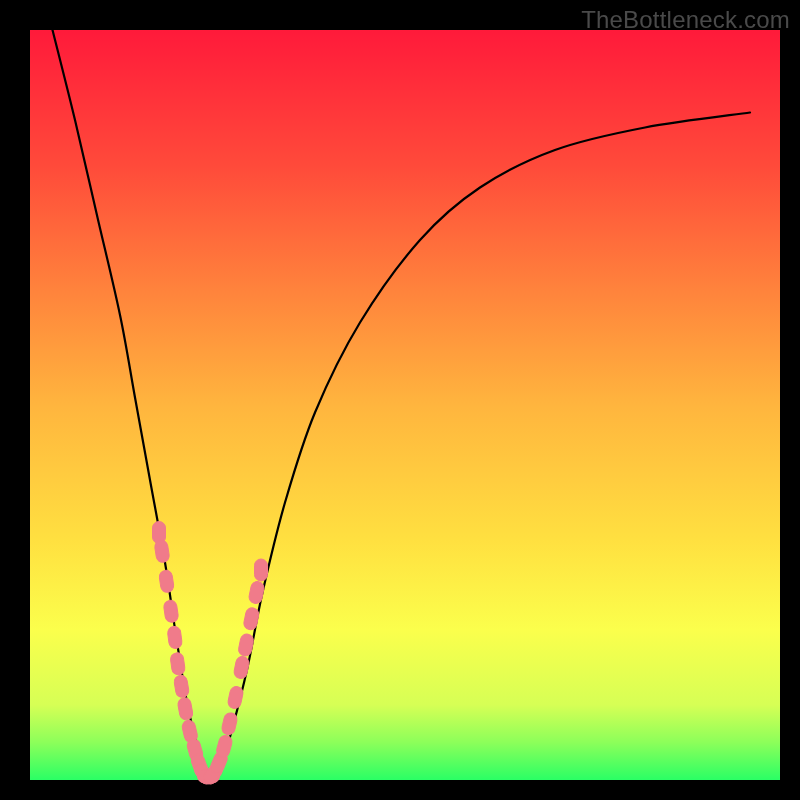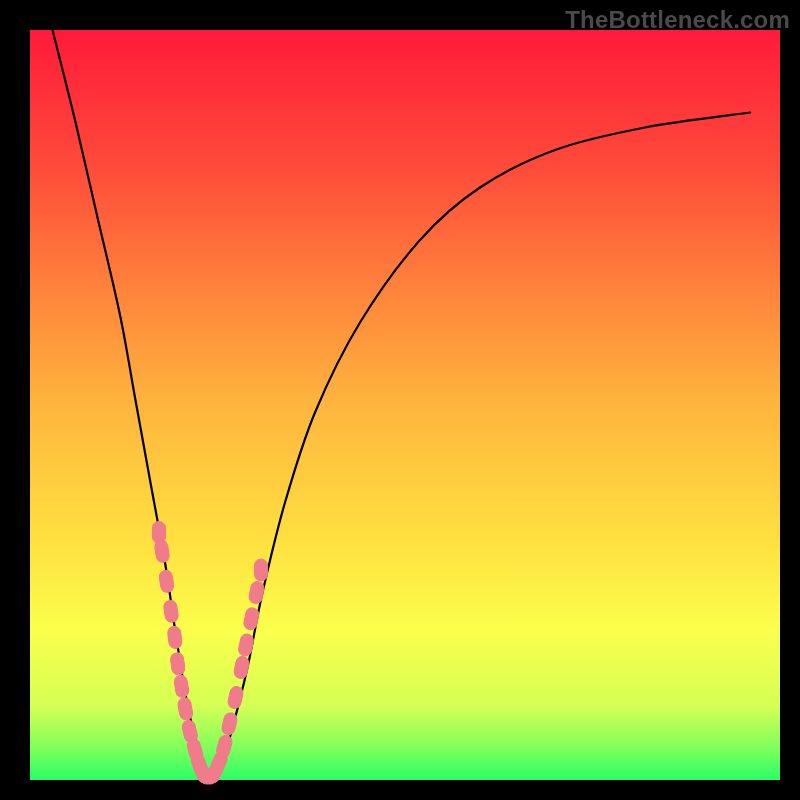--- a/index.html
+++ b/index.html
@@ -26,21 +26,21 @@
       #fbff4c 80%,
       #d6ff55 90%,
       #8cff5a 95%,
       #2aff65 100%);
   }
   .watermark {
     position: absolute;
     top: 6px;
     right: 10px;
     font-size: 24px;
-    font-weight: 700;
+    font-weight: 400;
     color: #4a4a4a;
     letter-spacing: 0.2px;
   }
   svg.plot {
     position: absolute;
     left: 30px;
     top: 30px;
     width: 750px;
     height: 750px;
     overflow: visible;

